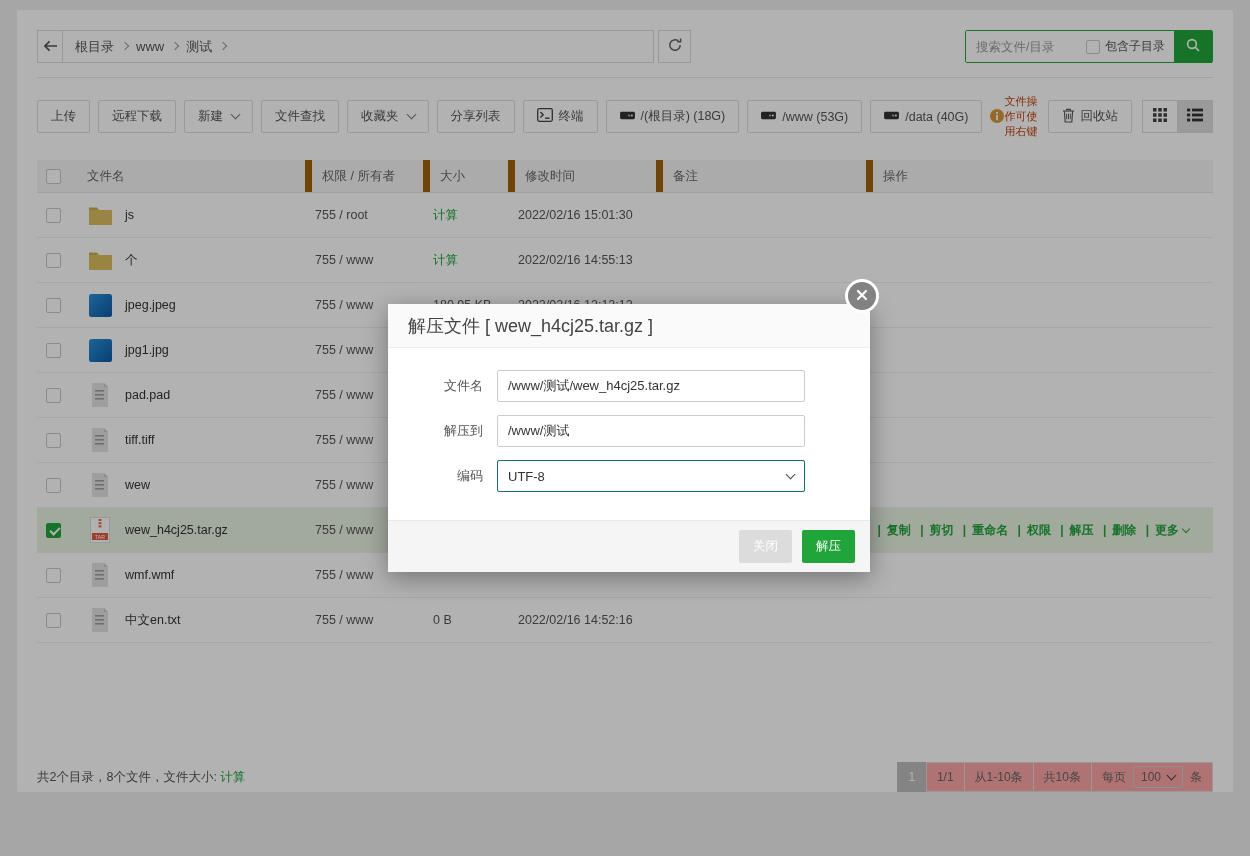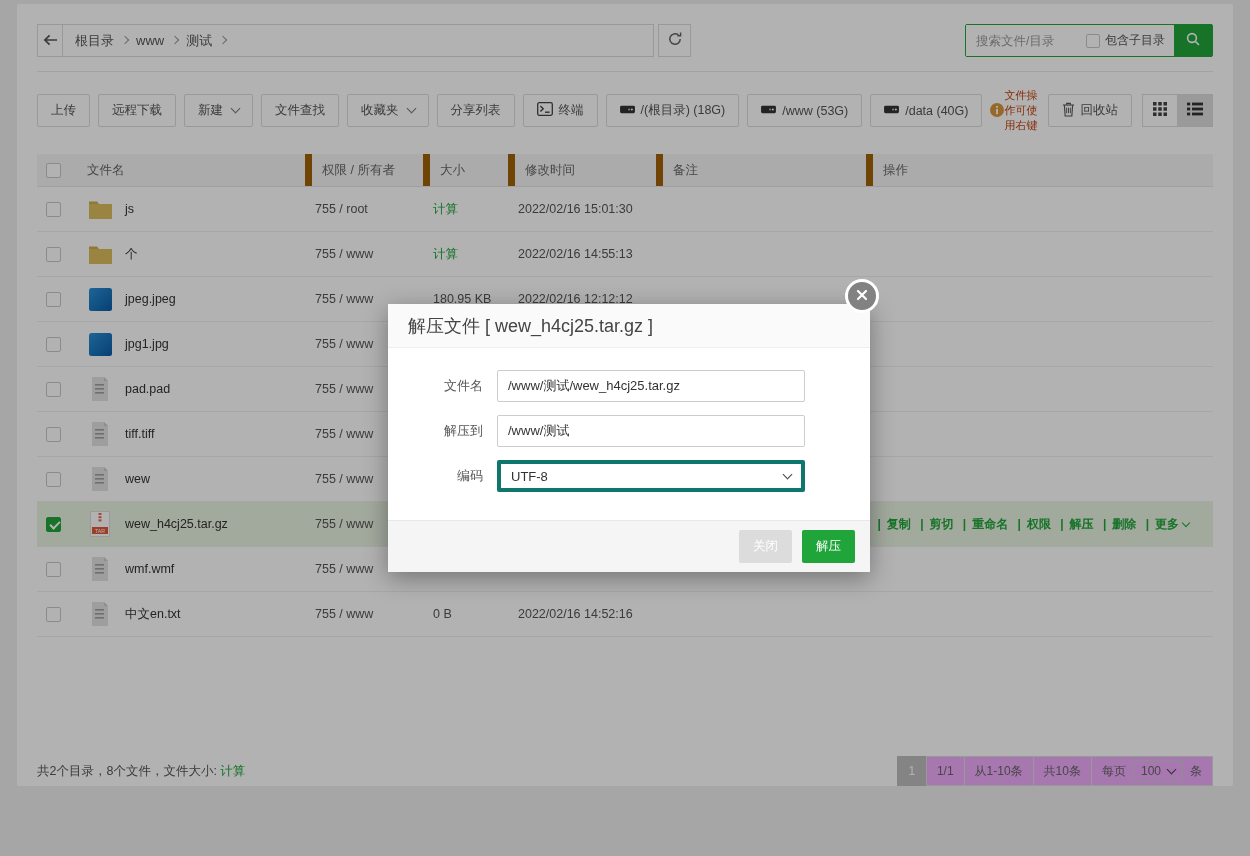--- a/index.html
+++ b/index.html
@@ -4,21 +4,21 @@
 <style>
   * { margin:0; padding:0; box-sizing:border-box; }
   html,body { width:1250px; height:856px; overflow:hidden; }
   body {
     background:#eeeeee;
     font-family:"Liberation Sans","DejaVu Sans",sans-serif;
     position:relative;
     color:#555;
   }
   .panel {
-    position:absolute; left:17px; top:4px; width:1216px; height:782px;
+    position:absolute; left:17px; top:10px; width:1216px; height:782px;
     background:#ffffff; padding:20px; border-radius:2px;
   }
 
   
   .topbar { display:flex; justify-content:space-between; align-items:center;
             padding-bottom:14px; border-bottom:1px solid #e8e8e8; }
   .tb-left { display:flex; align-items:center; }
   .sq-btn { height:33px; border:1px solid #dcdcdc; background:#fff; display:flex;
             align-items:center; justify-content:center; cursor:pointer; }
   .back-btn { width:25px; border-right:none; }
@@ -81,21 +81,21 @@
   .cb.checked::after { content:""; position:absolute; left:4.5px; top:1px; width:4px; height:8px;
         border:solid #fff; border-width:0 2px 2px 0; transform:rotate(45deg); }
   .cb-sm { width:14px; height:14px; }
 
   .ficon { width:26px; display:flex; justify-content:center; }
 
   
   .pfooter { margin-top:119px; display:flex; justify-content:space-between; align-items:center; }
   .summary { font-size:12.5px; color:#555; }
   .pagination { display:flex; align-items:center; font-size:12px; color:#666; }
-  .pg-box { height:30px; border:1px solid #dcdcdc; background:#f0abfc; display:flex;
+  .pg-box { height:30px; border:1px solid #dcdcdc; background:#fca5a5; display:flex;
             align-items:center; padding:0 10px; cursor:pointer; }
   .pg-box + .pg-box { margin-left:-1px; }
   .pg-box.active { background:#bdbdbd; border-color:#bdbdbd; color:#fff; width:30px; justify-content:center; }
   .sel-mini { display:flex; align-items:center; gap:7px; border:1px solid #ccc; border-radius:2px;
               height:22px; padding:0 7px; margin:0 7px; cursor:pointer; }
   .sel-chev { width:7px; height:7px; border-right:1.6px solid #444; border-bottom:1.6px solid #444;
               transform:rotate(45deg); margin-top:-3px; }
 
   
   .overlay { position:absolute; inset:0; background:rgba(0,0,0,0.30); z-index:10; }
@@ -105,21 +105,21 @@
                  color:#444; background:#fafafa; border-bottom:1px solid #eee; }
   .modal-close { position:absolute; top:-25px; right:-9px; width:34px; height:34px; border-radius:50%;
                  background:#828282; border:3px solid #fff; display:flex; align-items:center;
                  justify-content:center; cursor:pointer; }
   .modal-body { padding:22px 25px 18px 25px; }
   .frow { display:flex; align-items:center; margin-bottom:13px; }
   .frow:last-child { margin-bottom:10px; }
   .flabel { width:70px; text-align:right; margin-right:14px; font-size:13px; color:#555; }
   .finput { width:308px; height:32px; border:1px solid #ccc; border-radius:2px; padding:0 10px;
             font-size:13px; color:#333; font-family:inherit; outline:none; }
-  .fselect { width:308px; height:32px; border:4px solid #0f766e; border-radius:2px; padding:0 10px;
+  .fselect { width:308px; height:32px; border:1px solid #0f766e; border-radius:2px; padding:0 10px;
              font-size:13px; color:#333; display:flex; align-items:center;
              justify-content:space-between; cursor:pointer; background:#fff; }
   .modal-footer { display:flex; justify-content:flex-end; align-items:center; gap:10px;
                   padding:9px 15px; background:#f5f5f5; border-top:1px solid #e8e8e8; }
   .btn { border:none; border-radius:2px; font-size:12.5px; padding:8px 14px; color:#fff;
          cursor:pointer; font-family:inherit; }
   .btn-gray { background:#dcdcdc;text-align:center; }
   .btn-green { background:#20a53a; }
 </style>
 </head>

